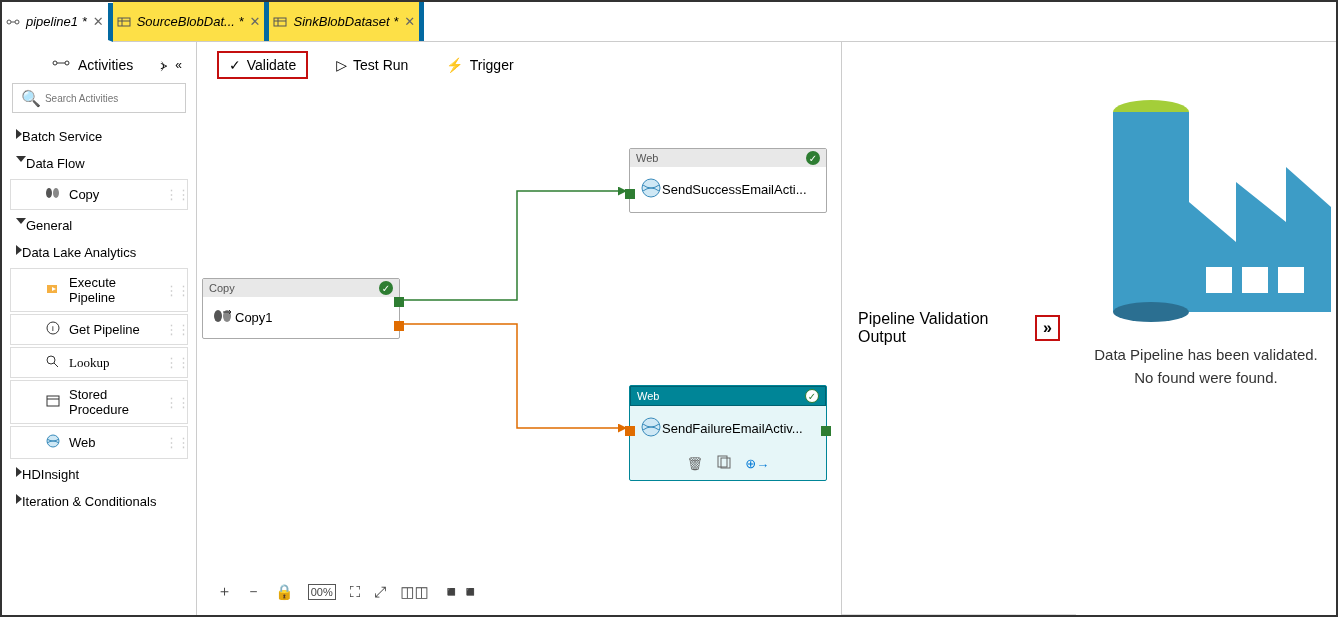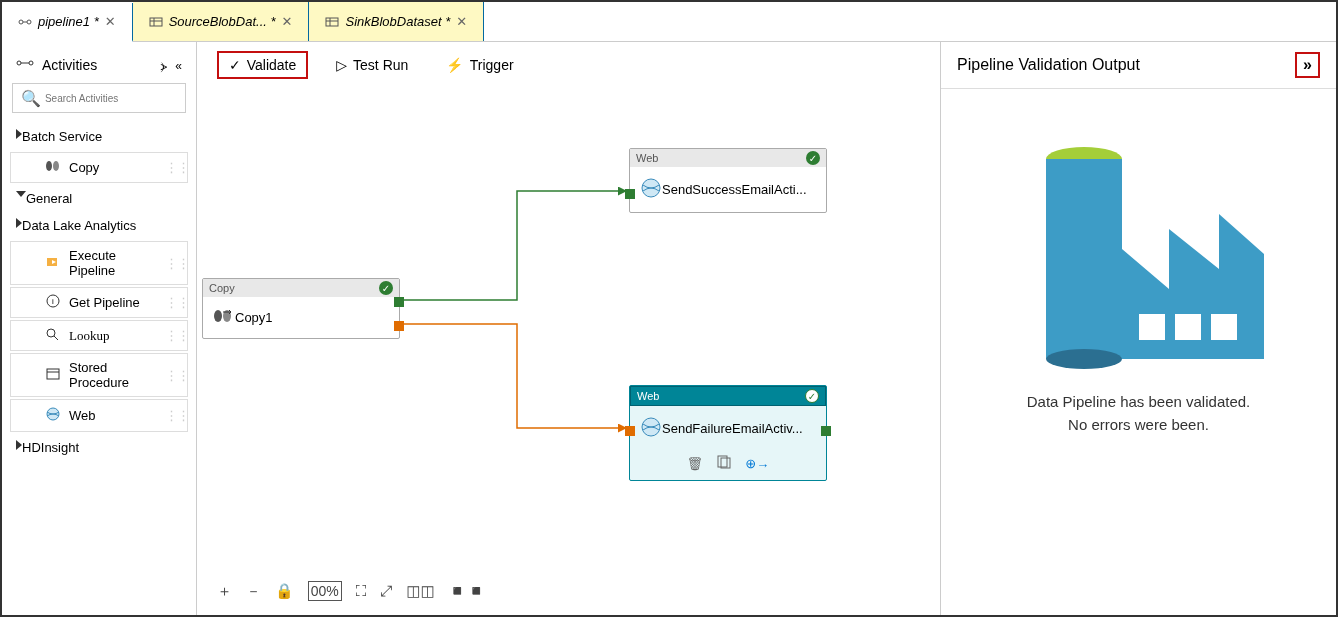--- a/index.html
+++ b/index.html
@@ -1,26 +1,26 @@
 <!DOCTYPE html>
 <html><head>
 <meta charset="utf-8">
 <style>
 * { box-sizing: border-box; margin: 0; padding: 0; font-family: "Segoe UI", Arial, sans-serif; }
 body { width: 1338px; height: 617px; border: 2px solid #333; background: #fff; display: flex; flex-direction: column; overflow: hidden; }
 .tabs { display: flex; height: 40px; border-bottom: 1px solid #ccc; background: #fff; align-items: stretch; }
-.tab { display: flex; align-items: center; gap: 6px; padding: 0 16px; border-right: 1px solid #0369a1; font-size: 13px; cursor: pointer; }
+.tab { display: flex; align-items: center; gap: 6px; padding: 0 4px; border-right: 5px solid #0369a1; font-size: 13px; cursor: pointer; }
 .tab.active { background: #fff; border-bottom: 2px solid #fff; position: relative; top: 1px; }
-.tab:not(.active){ background: #fef9c3; }
+.tab:not(.active){ background: #fde047; }
 .tab .tab-icon { width: 14px; height: 14px; display: inline-flex; align-items: center; }
 .tab .tab-label { font-style: italic; }
 .tab .close { color: #666; font-size: 13px; cursor: pointer; }
 .main { display: flex; flex: 1; min-height: 0; }
 .sidebar { width: 195px; border-right: 1px solid #ccc; display: flex; flex-direction: column; padding: 8px 0; }
-.sidebar-top { display: flex; align-items: flex-end; padding: 6px 14px 10px; gap: 8px; font-size: 14px; }
+.sidebar-top { display: flex; align-items: center; padding: 6px 14px 10px; gap: 8px; font-size: 14px; margin-left: 36px; }
 .sidebar-top .spacer { flex: 1; }
 .search { margin: 0 10px 10px; border: 1px solid #ccc; display: flex; align-items: center; padding: 4px 8px; height: 30px; }
 .search input { border: none; outline: none; font-size: 10px; flex: 1; color: #15803d; }
 .side-section { font-size: 13px; }
 .side-header { display: flex; align-items: flex-start; padding: 6px 14px; cursor: pointer; }
 .side-sub { display: flex; align-items: center; padding: 6px 14px 6px 34px; border: 1px solid #ddd; margin: 2px 8px; gap: 8px; }
 .side-sub .grip { width: 8px; color: #ccc; letter-spacing: -1px; }
 .canvas-wrap { flex: 1; display: flex; flex-direction: column; position: relative; }
 .toolbar { display: flex; align-items: center; gap: 18px; padding: 10px 20px; height: 46px; font-size: 14px; }
 .toolbar .btn { display: flex; align-items: center; gap: 6px; cursor: pointer; padding: 4px 10px; }
@@ -33,21 +33,21 @@
 .node .body { display: flex; align-items: center; gap: 0; padding: 10px; }
 .node.selected { border-color: #008597; background: #e6f6f8; }
 .node.selected .hdr { background: #008597; color: #fff; border: 1px solid #006171; }
 .node.selected .hdr .check { background: #fff; color: #2e7d32; border: 1px solid #2e7d32; }
 .node .footer { display: flex; align-items: center; justify-content: center; gap: 14px; padding: 4px 8px 8px; color: #666; }
 .port { position: absolute; width: 10px; height: 10px; }
 .port.green { background: #2e7d32; }
 .port.orange { background: #e06c00; }
 .canvas-toolbar { position: absolute; left: 20px; bottom: 14px; display: flex; gap: 14px; color: #444; font-size: 15px; align-items: center; }
 .canvas-toolbar span { cursor: pointer; }
-.val-panel { width: 396px; border-left: 1px solid #ccc; display: flex; flex-direction: column; }
+.val-panel { width: 495px; border-left: 1px solid #ccc; display: flex; flex-direction: row; }
 .val-header { display: flex; align-items: center; justify-content: space-between; padding: 10px 16px; border-bottom: 1px solid #ddd; font-size: 16px; }
 .val-header .collapse { border: 2px solid #c40f0f; padding: 2px 6px; font-weight: bold; cursor: pointer; }
 .val-body { flex: 1; display: flex; flex-direction: column; align-items: center; justify-content: flex-start; padding-top: 30px; gap: 18px; }
 .factory-icon { }
 .val-msg { text-align: center; font-size: 15px; color: #333; line-height: 1.5; }
 .chev { display:inline-block; width:0; height:0; }
 .chev.right { border-top:5px solid transparent; border-bottom:5px solid transparent; border-left:6px solid #333; }
 .chev.down { border-left:5px solid transparent; border-right:5px solid transparent; border-top:6px solid #333; }
 </style>
 </head>
@@ -105,20 +105,24 @@
     </div>
     <div class="search">
       <span style="color:#888;margin-right:4px;">🔍</span>
       <input placeholder="Search Activities" style="">
     </div>
     <div id="side-sections" class="side-section">
         <div class="side-header">
           <span class="chev right"></span>
           <span>Batch Service</span>
         </div>
+        <div class="side-header">
+          <span class="chev down"></span>
+          <span>Data Flow</span>
+        </div>
         <div class="side-sub">
           <span><svg width="16" height="14" viewBox="0 0 16 14">
               <ellipse cx="4" cy="7" rx="3" ry="5" fill="#555"></ellipse>
               <ellipse cx="11" cy="7" rx="3" ry="5" fill="#888"></ellipse>
             </svg></span>
           <span style="flex: 1 1 0%;">Copy</span>
           <span class="grip">⋮⋮</span>
         </div>
         <div class="side-header">
           <span class="chev down"></span>
@@ -164,20 +168,24 @@
           <span><svg width="16" height="16" viewBox="0 0 16 16">
               <circle cx="8" cy="8" r="6" fill="#cfe8f5" stroke="#3a8bbb"></circle>
               <path d="M2 6 Q8 10 14 6 M2 10 Q8 6 14 10" stroke="#3a8bbb" fill="none"></path>
             </svg></span>
           <span style="flex: 1 1 0%;">Web</span>
           <span class="grip">⋮⋮</span>
         </div>
         <div class="side-header">
           <span class="chev right"></span>
           <span>HDInsight</span>
+        </div>
+        <div class="side-header">
+          <span class="chev right"></span>
+          <span>Iteration &amp; Conditionals</span>
         </div>
       </div>
   </div>
 
   <div class="canvas-wrap">
     <div class="toolbar">
       <div class="btn validate">
         <span>✓</span>
         <span>Validate</span>
       </div>
@@ -257,21 +265,21 @@
           <span style="color:#0078d4;">⊕→</span>
         </div>
         <div class="port orange" style="left:-5px; top:40px;"></div>
         <div class="port green" style="right:-5px; top:40px;"></div>
       </div>
 
       <div class="canvas-toolbar">
         <span>＋</span>
         <span>－</span>
         <span>🔒</span>
-        <span style="border:1px solid #555;font-size:14px;padding:1px 2px;">00%</span>
+        <span style="border:1px solid #555;font-size:11px;padding:1px 2px;">00%</span>
         <span>⛶</span>
         <span>⤢</span>
         <span>◫◫</span>
         <span>◾◾</span>
       </div>
     </div>
   </div>
 
   <div class="val-panel">
     <div class="val-header">
@@ -285,17 +293,17 @@
           <rect x="37" y="40" width="76" height="200" fill="#3d9cc6"></rect>
           <ellipse cx="75" cy="240" rx="38" ry="10" fill="#2b6f91"></ellipse>
           <polygon points="113,240 113,130 160,170 160,110 210,150 210,95 255,135 255,240" fill="#3d9cc6"></polygon>
           <rect x="130" y="195" width="26" height="26" fill="#fff"></rect>
           <rect x="166" y="195" width="26" height="26" fill="#fff"></rect>
           <rect x="202" y="195" width="26" height="26" fill="#fff"></rect>
         </svg>
       </div>
       <div class="val-msg">
         <div>Data Pipeline has been validated.</div>
-        <div>No errors were been.</div>
+        <div>No found were found.</div>
       </div>
     </div>
   </div>
 </div>
 
 </body></html>

